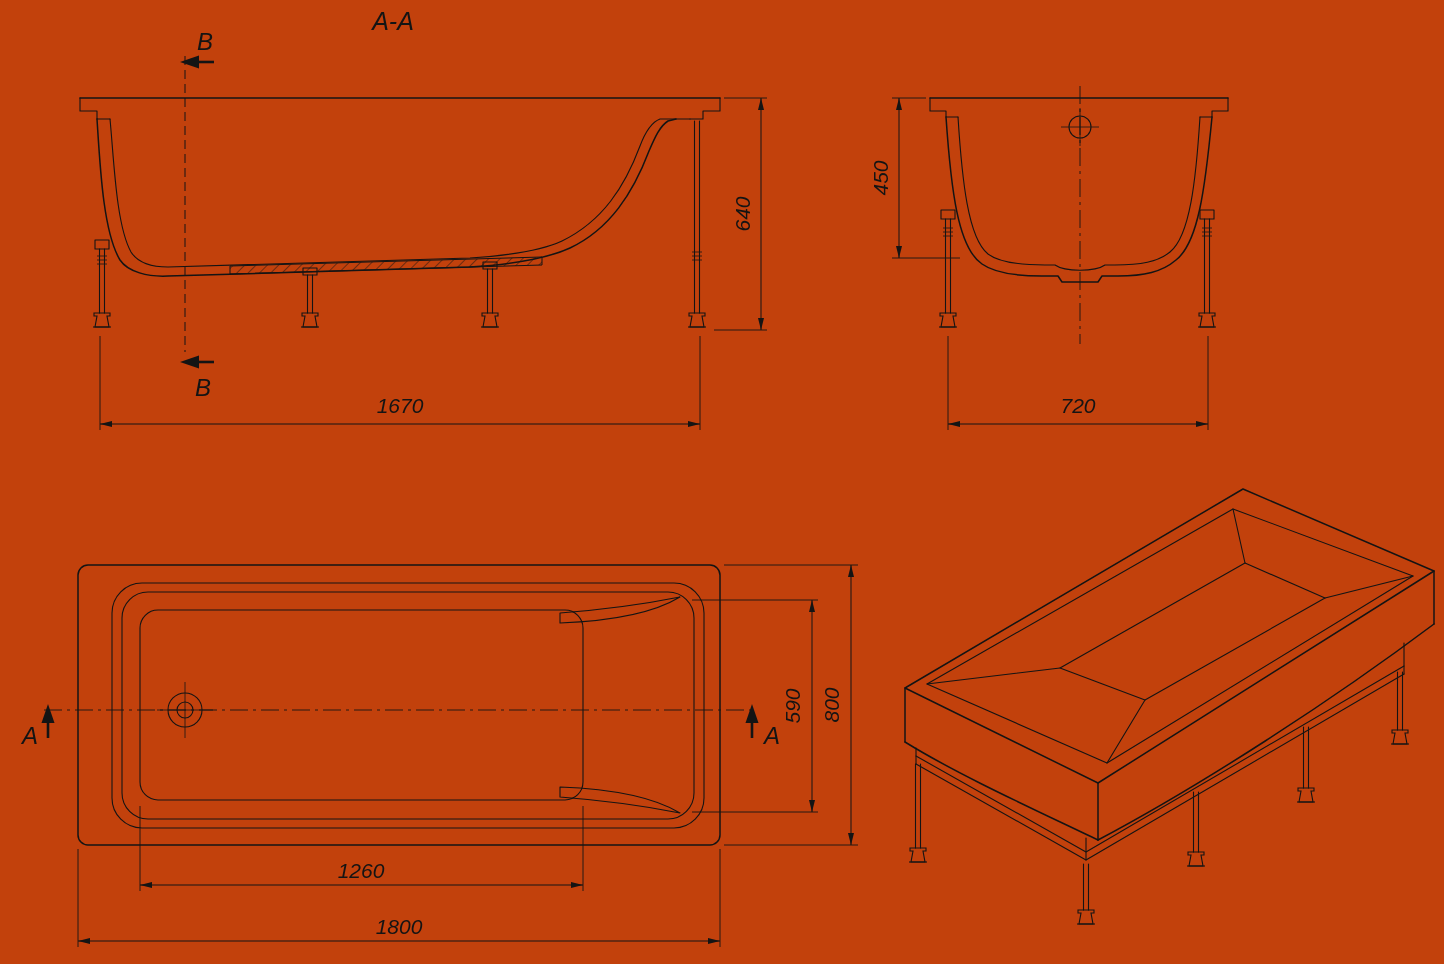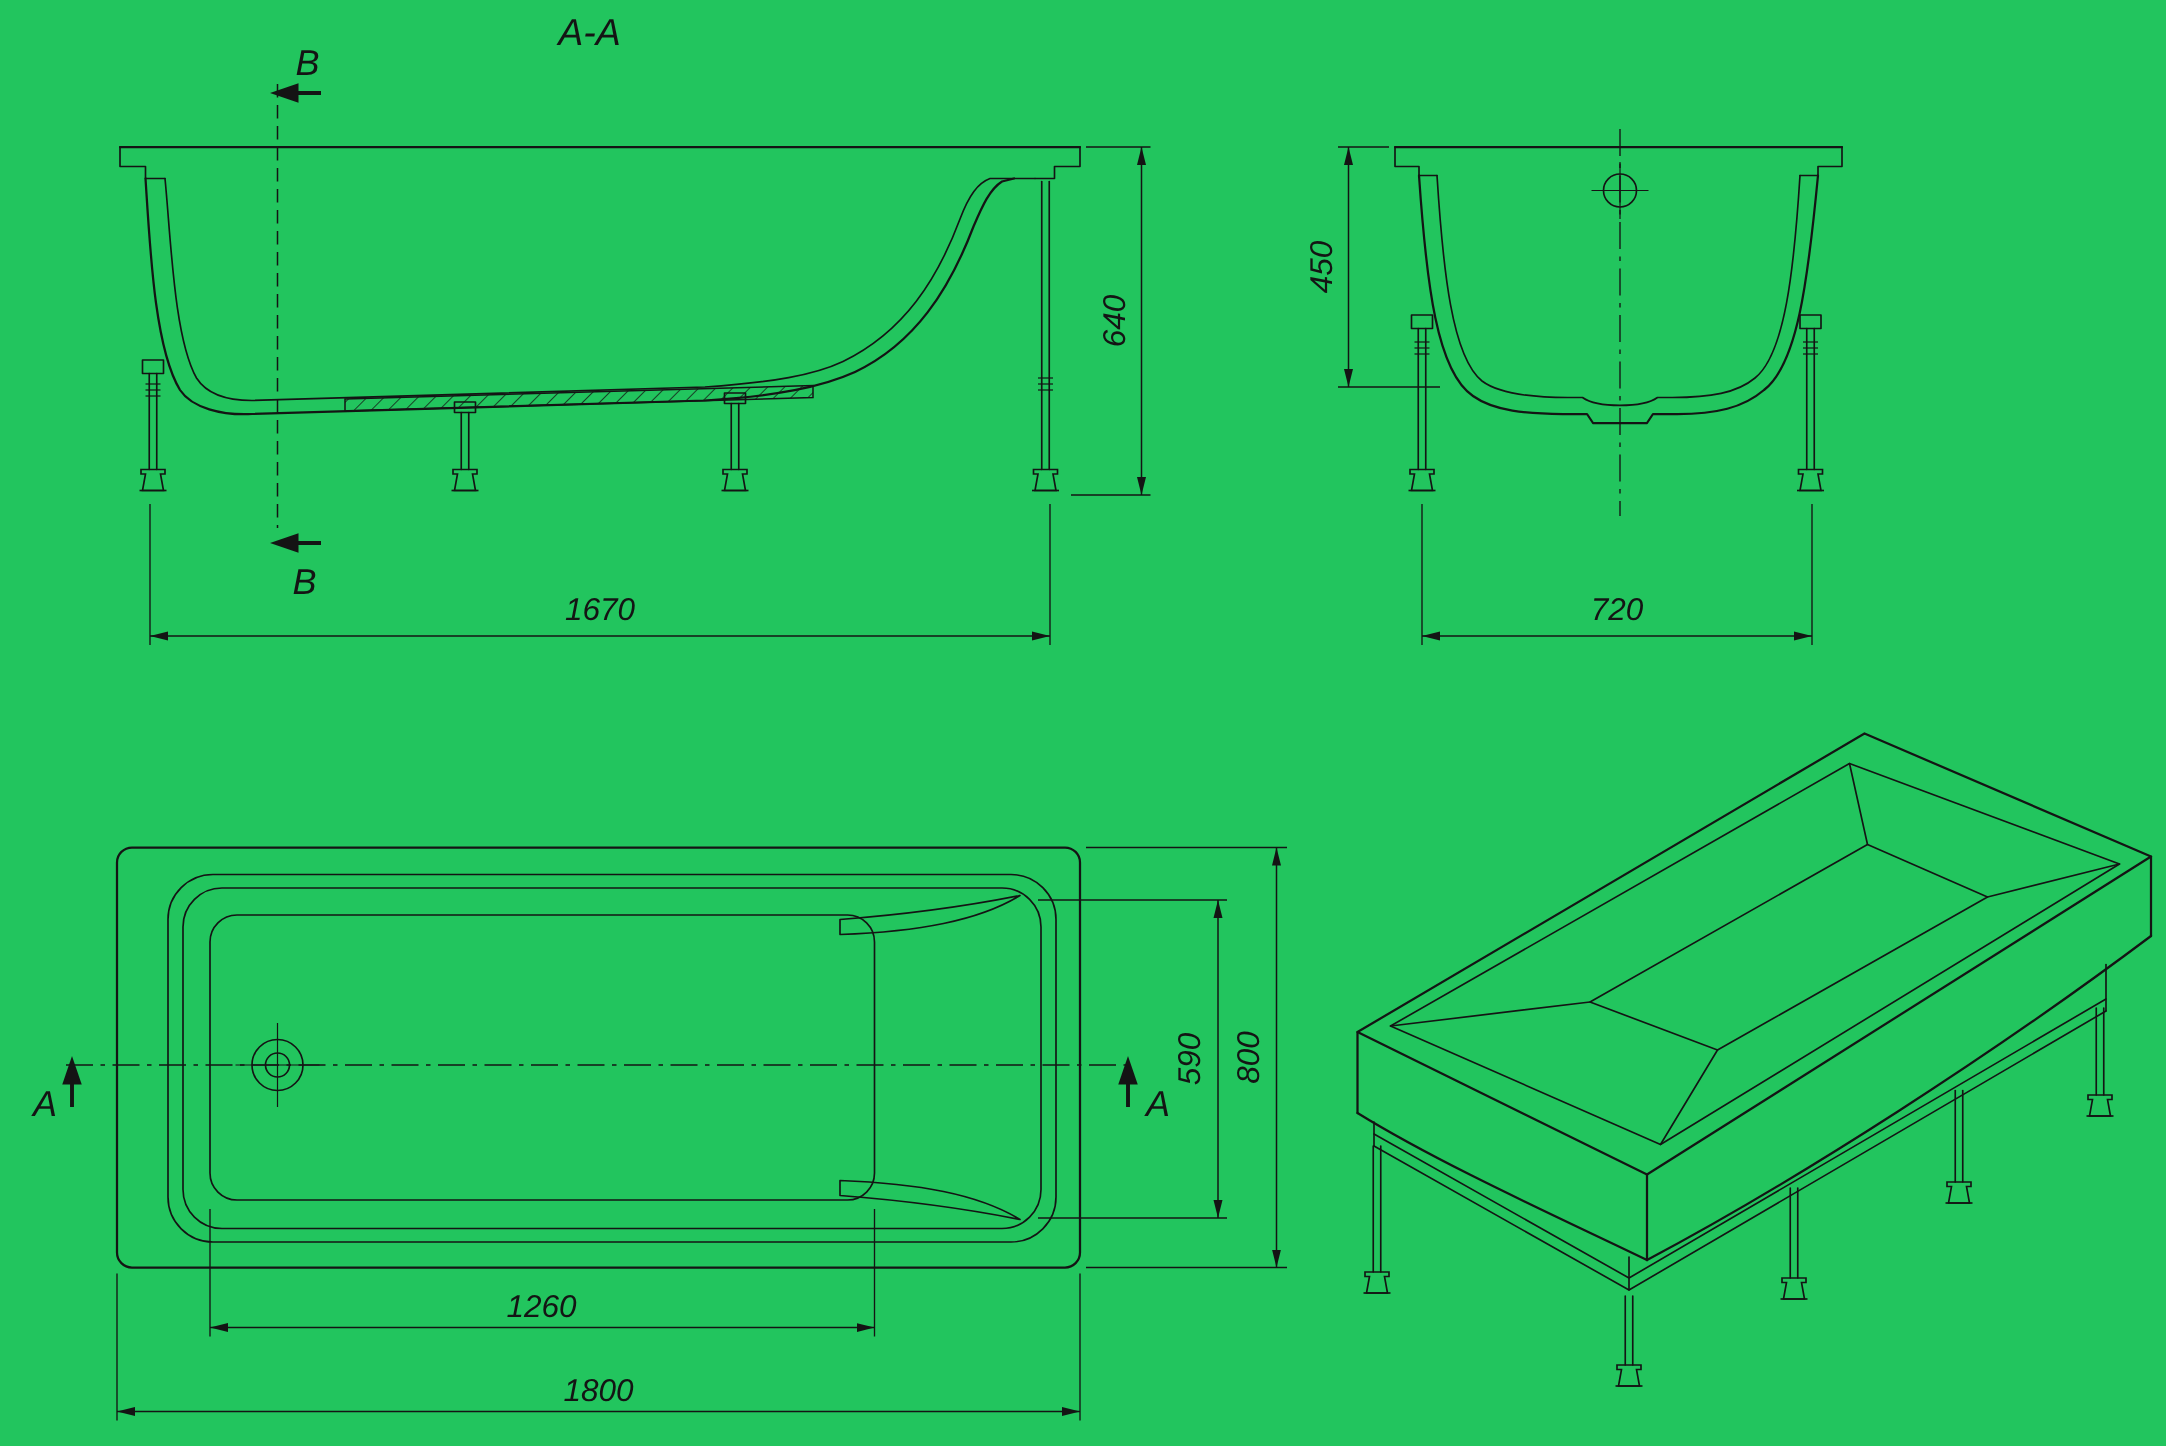--- a/index.html
+++ b/index.html
@@ -1,16 +1,16 @@
 <!DOCTYPE html>
 <html><head>
 <meta charset="utf-8">
 <style>
   html,body{margin:0;padding:0;background:#ffffff;}
-  #canvas{position:relative;width:1444px;height:964px;background:#22c55e;overflow:hidden;}
+  #canvas{position:relative;width:1444px;height:964px;background:#c2410c;overflow:hidden;}
   svg{display:block;}
   .ln{fill:none;stroke:#141414;stroke-width:1.5;stroke-linecap:round;stroke-linejoin:round;}
   .thin{stroke-width:1.1;}
   .ext{fill:none;stroke:#141414;stroke-width:0.9;}
   .dim-line{fill:none;stroke:#141414;stroke-width:1;}
   .dash{fill:none;stroke:#141414;stroke-width:1;stroke-dasharray:9 5;}
   .cline{fill:none;stroke:#141414;stroke-width:0.9;stroke-dasharray:18 5 3 5;}
   .cross{fill:none;stroke:#141414;stroke-width:0.8;}
   .cut{fill:none;stroke:#141414;stroke-width:2.6;}
   .fillk{fill:#141414;stroke:none;}

